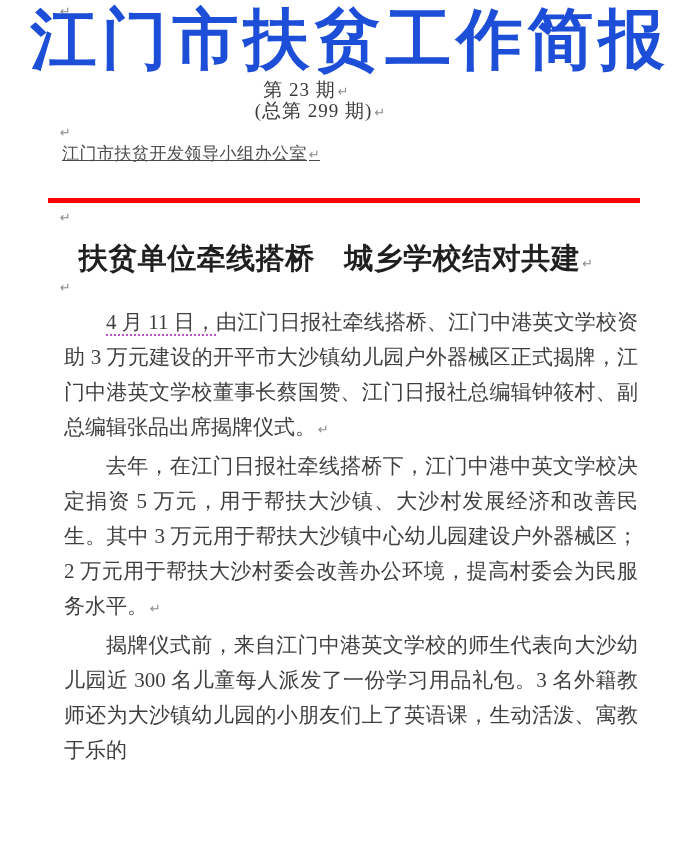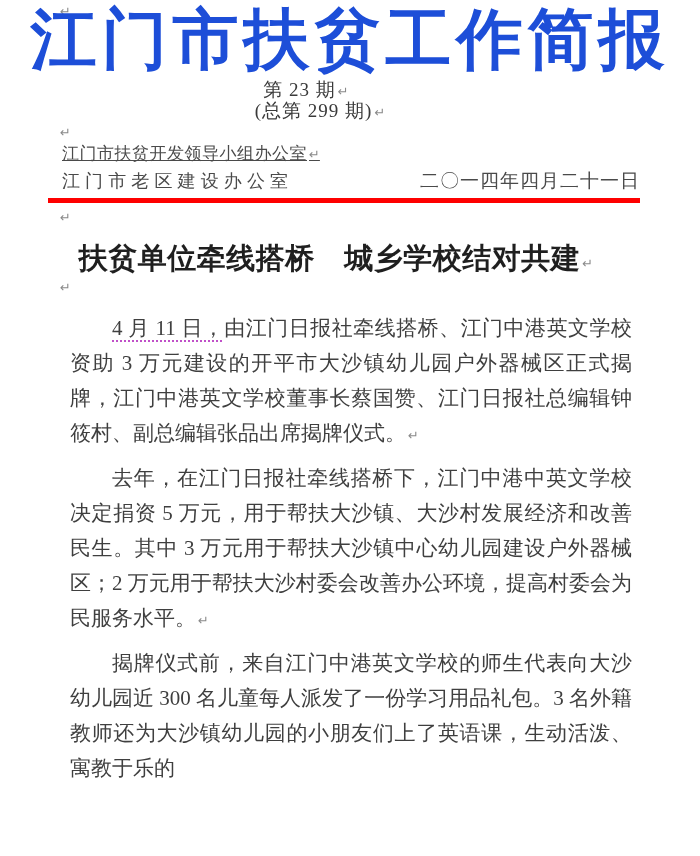--- a/index.html
+++ b/index.html
@@ -59,21 +59,21 @@
     font-size:29px; line-height:40px; font-weight:bold;
     color:#1f1f1f; letter-spacing:0.5px;
     white-space:nowrap;
   }
   .article-body {
     position:absolute; top:303px; left:62px; width:578px;
     font-size:21px; line-height:35px;
     text-align:justify;
     color:#3f3f3f;
   }
-  .article-body p { margin:8px; text-indent:42px; }
+  .article-body p { margin:2px; text-indent:42px; }
   .grammar-dotted {
     text-decoration:underline;
     text-decoration-style:dotted;
     text-decoration-color:#c050c8;
     text-decoration-thickness:2px;
     text-underline-offset:5px;
   }
   
   .pmark {
     font-family:"DejaVu Sans","Liberation Sans",sans-serif;
@@ -100,24 +100,20 @@
   <div class="masthead" style="color:#1d4ed8;">江门市扶贫工作简报</div>
 
   <div class="issue-line issue-1"><span>第 23 期</span><span class="pmark">↵</span></div>
 
   <div class="issue-line issue-2"><span>(总第 299 期)</span><span class="pmark">↵</span></div>
 
   <span class="pmark pmark-floating pm-gap1">↵</span>
 
   <div class="org-line1"><span>江门市扶贫开发领导小组办公室</span><span class="pmark">↵</span></div>
 
-  <div class="org-row">
-    <span class="org-line2">江门市老区建设办公室</span>
-    <span class="pub-date">二〇一四年四月二十一日</span>
-  </div>
 
   <div class="red-rule" style="background:#fe0000;"></div>
 
   <span class="pmark pmark-floating pm-gap2">↵</span>
 
   <div class="article-title"><span>扶贫单位牵线搭桥　城乡学校结对共建</span><span class="pmark">↵</span></div>
 
   <span class="pmark pmark-floating pm-gap3">↵</span>
 
   <div class="article-body">

